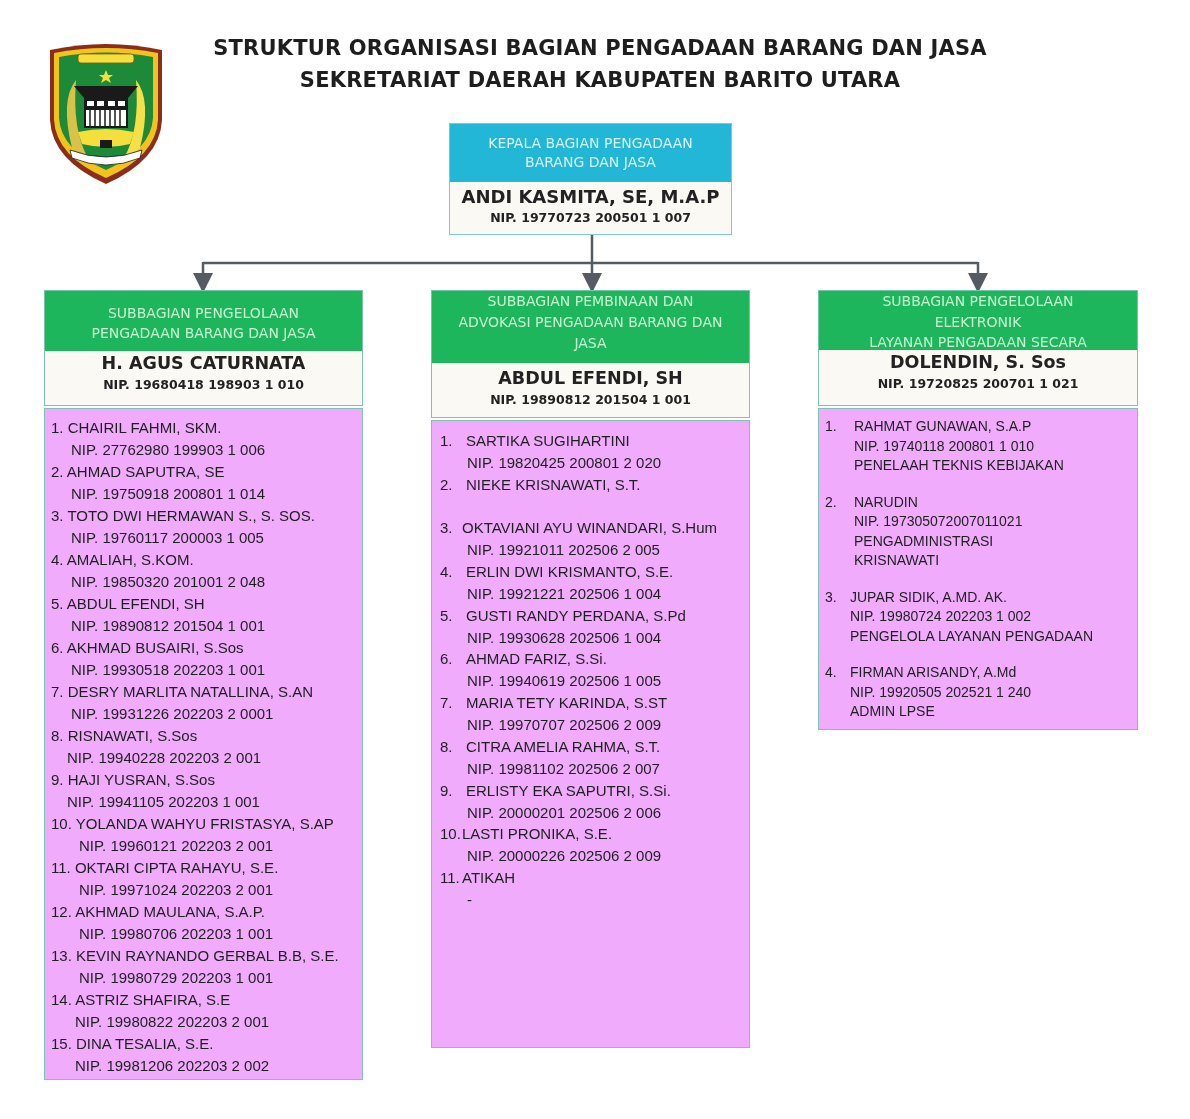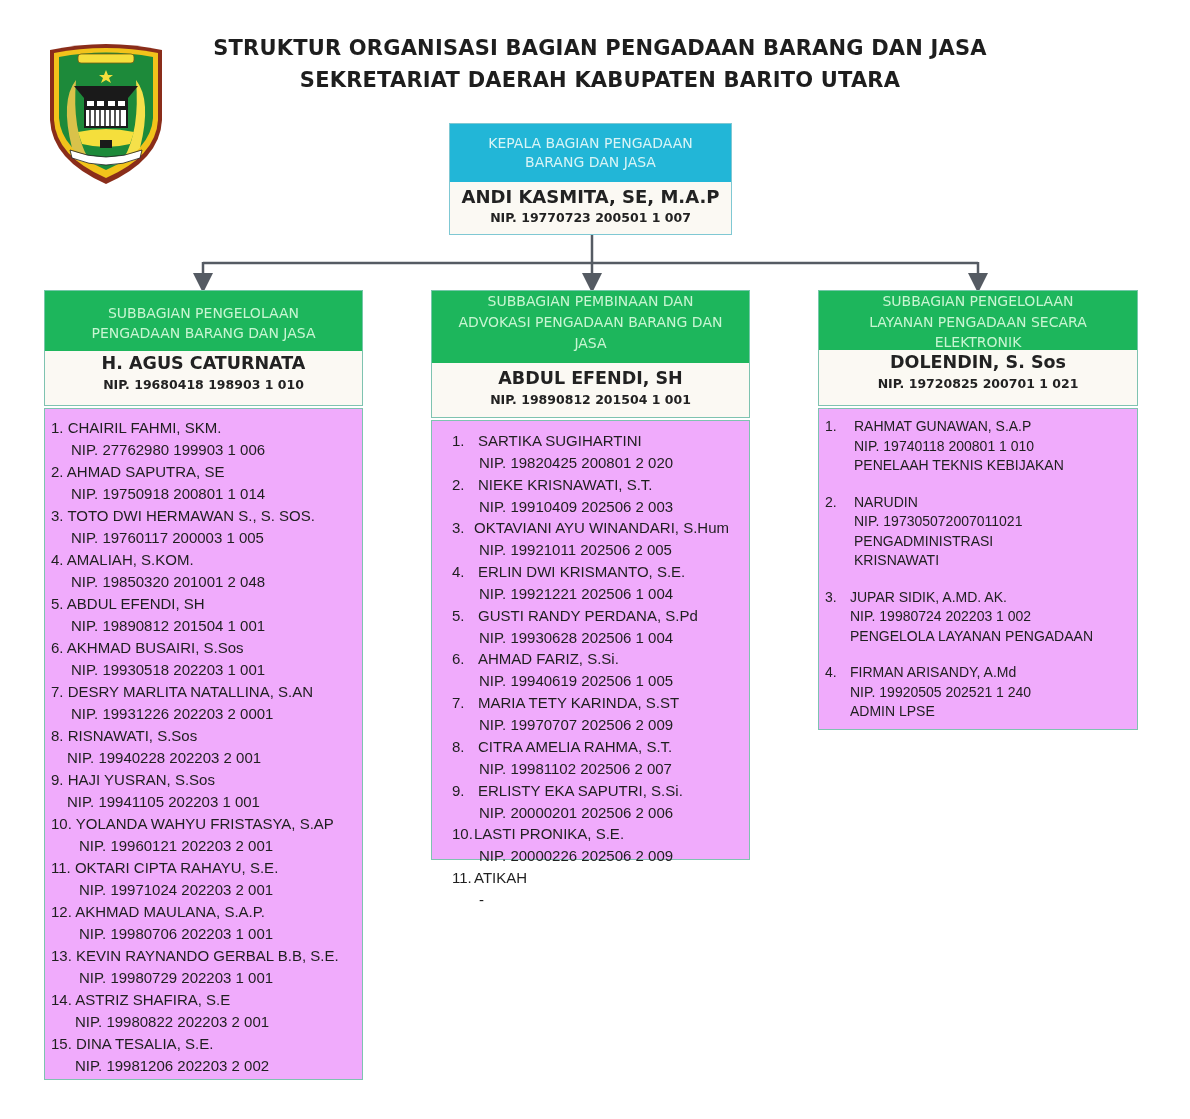--- a/index.html
+++ b/index.html
@@ -36,21 +36,21 @@
 
     #col1 { left: 44px; top: 290px; width: 319px; }
     #col1 .hdr { height: 61px; padding-top: 12px; }
     #col1 .chief { height: 55px; padding-top: 2px; }
     #col1 .staff { height: 672px; padding: 8px 0 0 6px; }
     #col1 .staff .item { height: 44px; }
 
     #col2 { left: 431px; top: 290px; width: 319px; }
     #col2 .hdr { height: 73px; padding-top: 0px; line-height: 21px; }
     #col2 .chief { height: 55px; padding-top: 5px; }
-    #col2 .staff { height: 440px; padding: 9px 0 0 20px; }
+    #col2 .staff { height: 628px; padding: 9px 0 0 8px; }
     #col2 .staff .item { height: 43.7px; }
 
     #col3 { left: 818px; top: 290px; width: 320px; }
     #col3 .hdr { height: 60px; padding-top: 0px; line-height: 20.5px; }
     #col3 .chief { height: 56px; padding-top: 2px; }
     #col3 .staff { height: 322px; padding: 8px 0 0 6px; font-size: 14px; }
 
     .item .num { display: inline-block; }
     .item .line { white-space: nowrap; line-height: 21px; }
     .item .nipline { white-space: nowrap; line-height: 23px; }
@@ -212,21 +212,20 @@
     <div class="name">ABDUL EFENDI, SH</div>
     <div class="nip">NIP. 19890812 201504 1 001</div>
   </div>
   <div class="staff">
     <div class="item">
         <div class="line"><span class="num">1.</span><span>SARTIKA SUGIHARTINI</span></div>
         <div class="nipline">NIP. 19820425 200801 2 020</div>
       </div>
     <div class="item">
         <div class="line"><span class="num">2.</span><span>NIEKE KRISNAWATI, S.T.</span></div>
-        <div class="nipline">NIP. 19910409 202506 2 003</div>
       </div>
     <div class="item wide">
         <div class="line"><span class="num">3.</span><span>OKTAVIANI AYU WINANDARI, S.Hum</span></div>
         <div class="nipline">NIP. 19921011 202506 2 005</div>
       </div>
     <div class="item">
         <div class="line"><span class="num">4.</span><span>ERLIN DWI KRISMANTO, S.E.</span></div>
         <div class="nipline">NIP. 19921221 202506 1 004</div>
       </div>
     <div class="item">
@@ -256,22 +255,22 @@
     <div class="item wide">
         <div class="line"><span class="num">11.</span><span>ATIKAH</span></div>
         <div class="nipline">-</div>
       </div>
   </div>
 </div>
 
 <div class="col" id="col3">
   <div class="hdr">
     <div>SUBBAGIAN PENGELOLAAN</div>
+    <div>ELEKTRONIK</div>
     <div>LAYANAN PENGADAAN SECARA</div>
-    <div>ELEKTRONIK</div>
   </div>
   <div class="chief">
     <div class="name">DOLENDIN, S. Sos</div>
     <div class="nip">NIP. 19720825 200701 1 021</div>
   </div>
   <div class="staff">
     <div class="item">
       <div class="line"><span class="num">1.</span><span>RAHMAT GUNAWAN, S.A.P</span></div>
       <div class="sub">NIP. 19740118 200801 1 010</div>
       <div class="sub">PENELAAH TEKNIS KEBIJAKAN</div>

